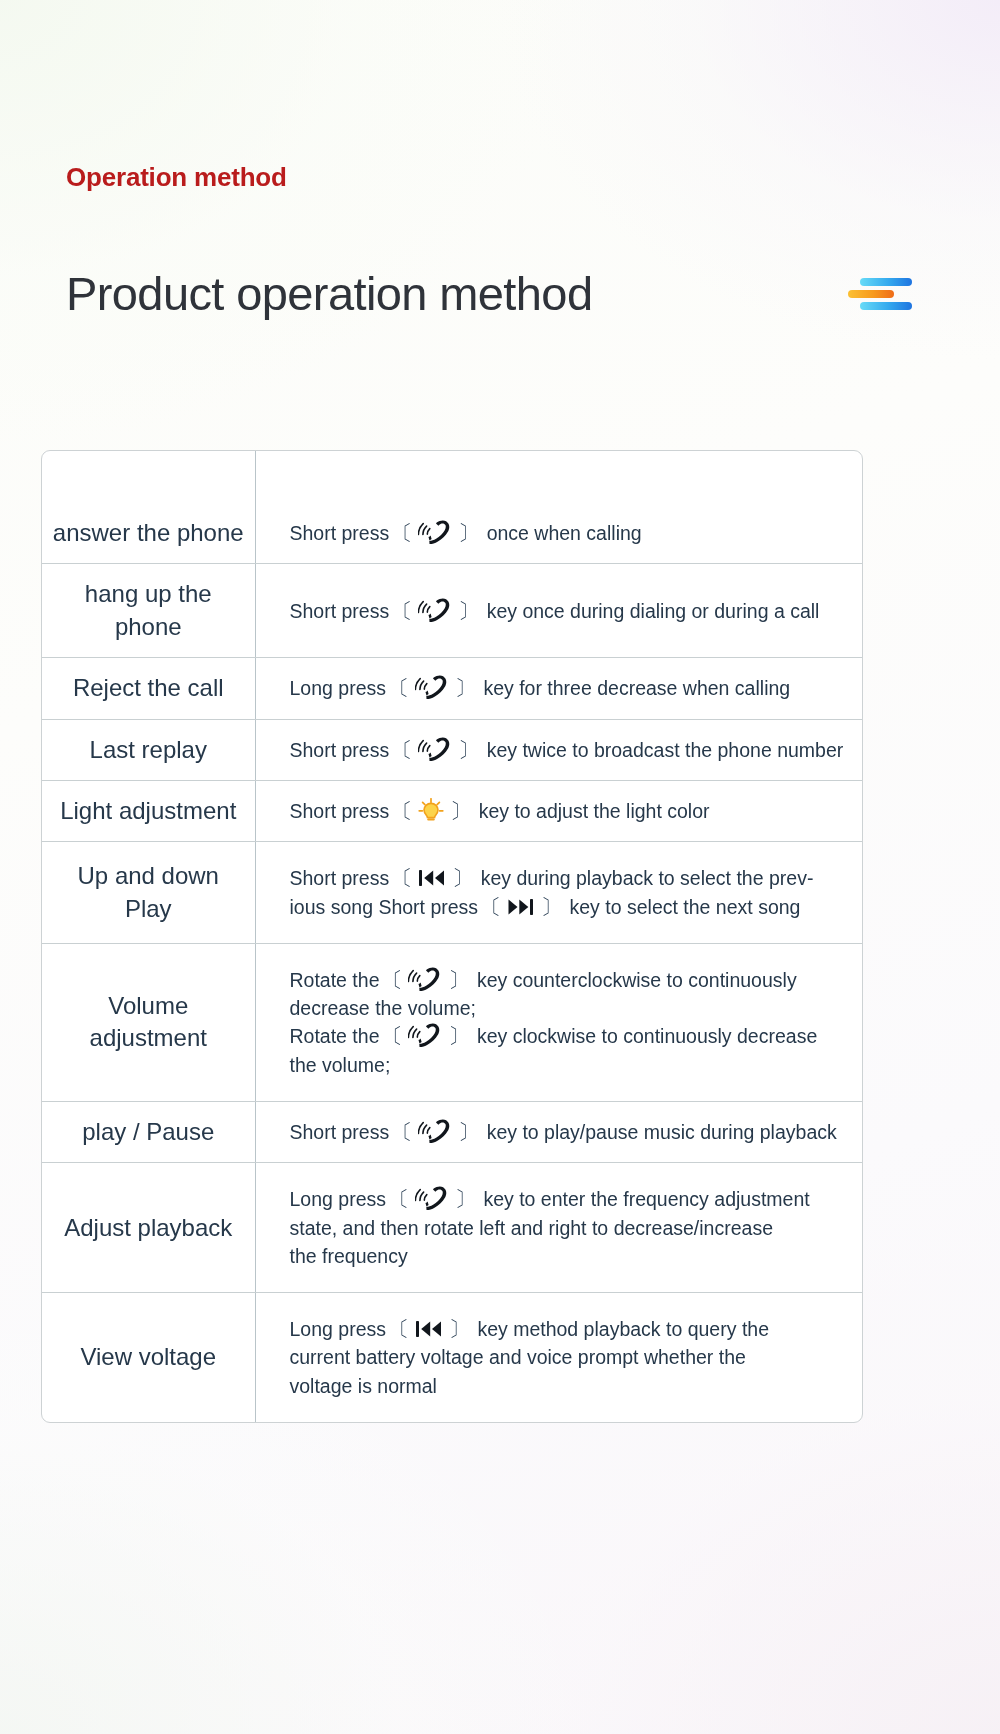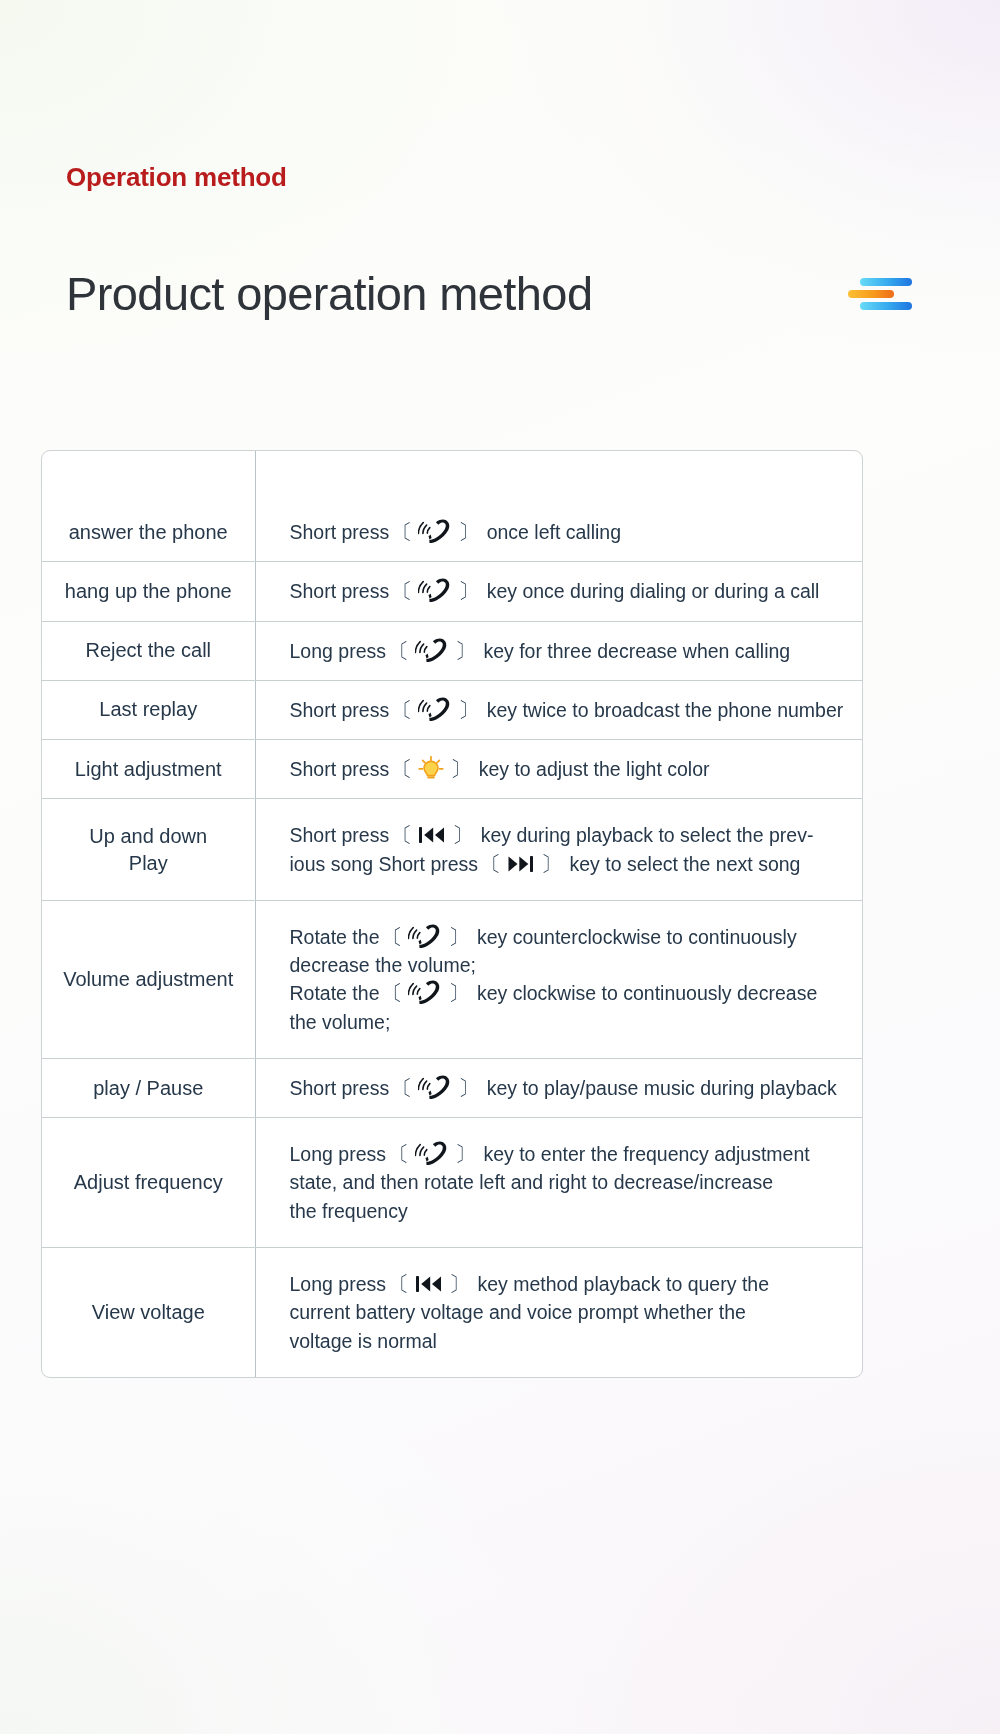--- a/index.html
+++ b/index.html
@@ -101,21 +101,21 @@
     border-bottom: 1px solid #c9d0d2;
     vertical-align: middle;
     color: #26384a;
   }
   .tbl tr:last-child td {
     border-bottom: none;
   }
   .col-label {
     width: 213px;
     text-align: center;
-    font-size: 20px;
+    font-size: 24px;
     line-height: 1.35;
     color: #22394f;
     border-right: 1px solid #b9c4c9;
     padding: 14px 8px;
     box-sizing: border-box;
   }
   .col-desc {
     font-size: 19.5px;
     line-height: 1.45;
     color: #23394f;
@@ -183,21 +183,21 @@
       <path d="M13.6 19.1c-0.6 0.5-1.4 0.9-2.2 1.1l-0.9-3.2c0.9-0.2 1.6-0.7 2.1-1.4z"></path>
     </g>
     <g fill="none" stroke="#11161c" stroke-width="1.6" stroke-linecap="round">
       <path d="M8.6 6.1c-2.3 2.2-3.6 5.2-3.7 8.4"></path>
       <path d="M5.2 3.6C2.2 6.4 0.5 10.3 0.4 14.4"></path>
       <path d="M11.8 8.6c-1.5 1.5-2.4 3.4-2.5 5.5"></path>
     </g>
   </svg>
                 </span>
                 <span class="brk">〕</span>
-              </span><span> once left calling</span></span>
+              </span><span> once when calling</span></span>
           </td>
         </tr>
         <tr>
           <td class="col-label"><span>hang up the phone</span></td>
           <td class="col-desc">
             <span class="desc-line"><span>Short press</span><span class="kb">
                 <span class="brk">〔</span>
                 <span class="ico">
                   <svg width="34" height="26" viewBox="0 0 34 26" xmlns="http://www.w3.org/2000/svg">
     <g fill="#11161c">
@@ -372,21 +372,21 @@
       <path d="M5.2 3.6C2.2 6.4 0.5 10.3 0.4 14.4"></path>
       <path d="M11.8 8.6c-1.5 1.5-2.4 3.4-2.5 5.5"></path>
     </g>
   </svg>
                 </span>
                 <span class="brk">〕</span>
               </span><span> key to play/pause music during playback</span></span>
           </td>
         </tr>
         <tr class="row-tall">
-          <td class="col-label"><span>Adjust frequency</span></td>
+          <td class="col-label"><span>Adjust playback</span></td>
           <td class="col-desc">
             <span class="desc-line"><span>Long press</span><span class="kb">
                 <span class="brk">〔</span>
                 <span class="ico">
                   <svg width="34" height="26" viewBox="0 0 34 26" xmlns="http://www.w3.org/2000/svg">
     <g fill="#11161c">
       <path d="M21.6 1.1c3.6-1.6 7.3-0.4 8.9 2.6 1.3 2.5 0.9 5.5-0.8 8.4-2.1 3.6-5.7 7-9.8 9.4-3.1 1.8-6 2.7-8.4 2.6l-0.2-3.3c1.9 0.1 4.2-0.6 6.8-2.1 3.6-2.1 6.7-5.1 8.5-8.2 1.2-2.1 1.5-4 0.8-5.4-0.8-1.5-2.7-2.1-4.8-1.2-0.9 0.4-1.6 1-2.2 1.8l-2.4-2.2c0.9-1.1 2.1-2 3.6-2.4z"></path>
       <path d="M13.6 19.1c-0.6 0.5-1.4 0.9-2.2 1.1l-0.9-3.2c0.9-0.2 1.6-0.7 2.1-1.4z"></path>
     </g>
     <g fill="none" stroke="#11161c" stroke-width="1.6" stroke-linecap="round">

